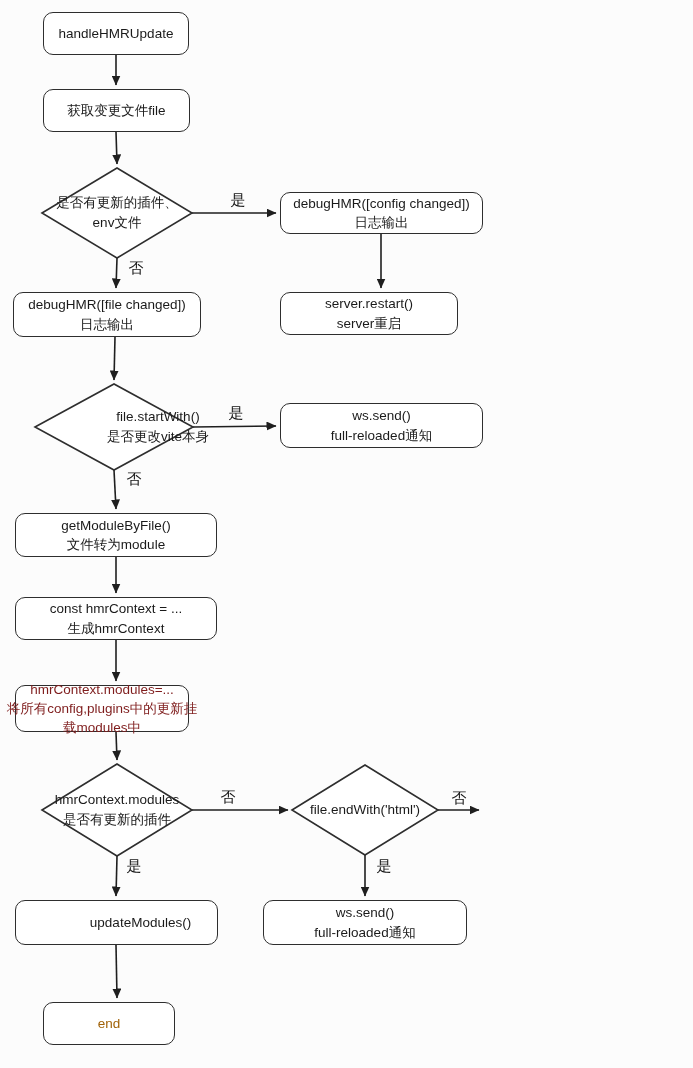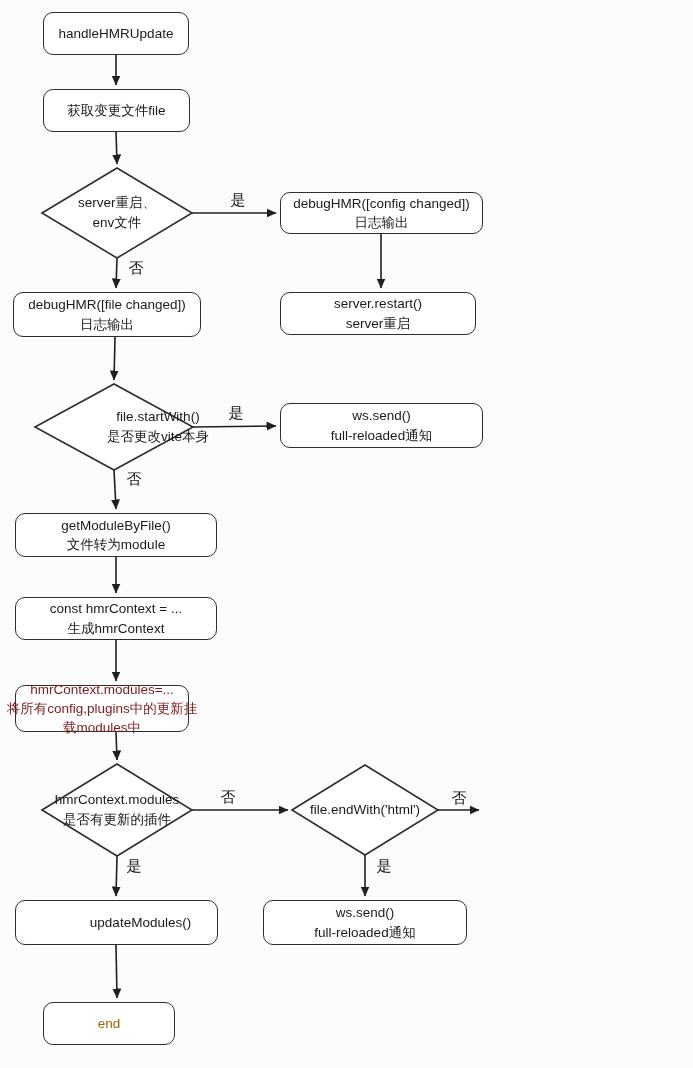--- a/index.html
+++ b/index.html
@@ -87,28 +87,28 @@
     <div class="edge-label" style="left: 459px; top: 798px;">否</div>
     <div class="edge-label" style="left: 384px; top: 866px;">是</div>
     <div class="edge-label" style="left: 134px; top: 866px;">是</div>
     <div class="flow-box" style="left: 43px; top: 12px; width: 146px; height: 43px; color: rgb(26, 26, 26);">
       <div class="line">handleHMRUpdate</div>
     </div>
     <div class="flow-box" style="left: 43px; top: 89px; width: 147px; height: 43px; color: rgb(26, 26, 26);">
       <div class="line">获取变更文件file</div>
     </div>
     <div class="diamond-label" style="left: 117px; top: 213px; color: rgb(26, 26, 26);">
-      <div class="line">server重启、</div>
+      <div class="line">是否有更新的插件、</div>
       <div class="line">env文件</div>
     </div>
     <div class="flow-box" style="left: 280px; top: 192px; width: 203px; height: 42px; color: rgb(26, 26, 26);">
       <div class="line">debugHMR([config changed])</div>
       <div class="line">日志输出</div>
     </div>
-    <div class="flow-box" style="left: 280px; top: 292px; width: 196px; height: 43px; color: rgb(26, 26, 26);">
+    <div class="flow-box" style="left: 280px; top: 292px; width: 178px; height: 43px; color: rgb(26, 26, 26);">
       <div class="line">server.restart()</div>
       <div class="line">server重启</div>
     </div>
     <div class="flow-box" style="left: 13px; top: 292px; width: 188px; height: 45px; color: rgb(26, 26, 26);">
       <div class="line">debugHMR([file changed])</div>
       <div class="line">日志输出</div>
     </div>
     <div class="diamond-label" style="left: 114px; top: 427px; color: rgb(26, 26, 26); margin-left: 44px;">
       <div class="line">file.startWith()</div>
       <div class="line">是否更改vite本身</div>

